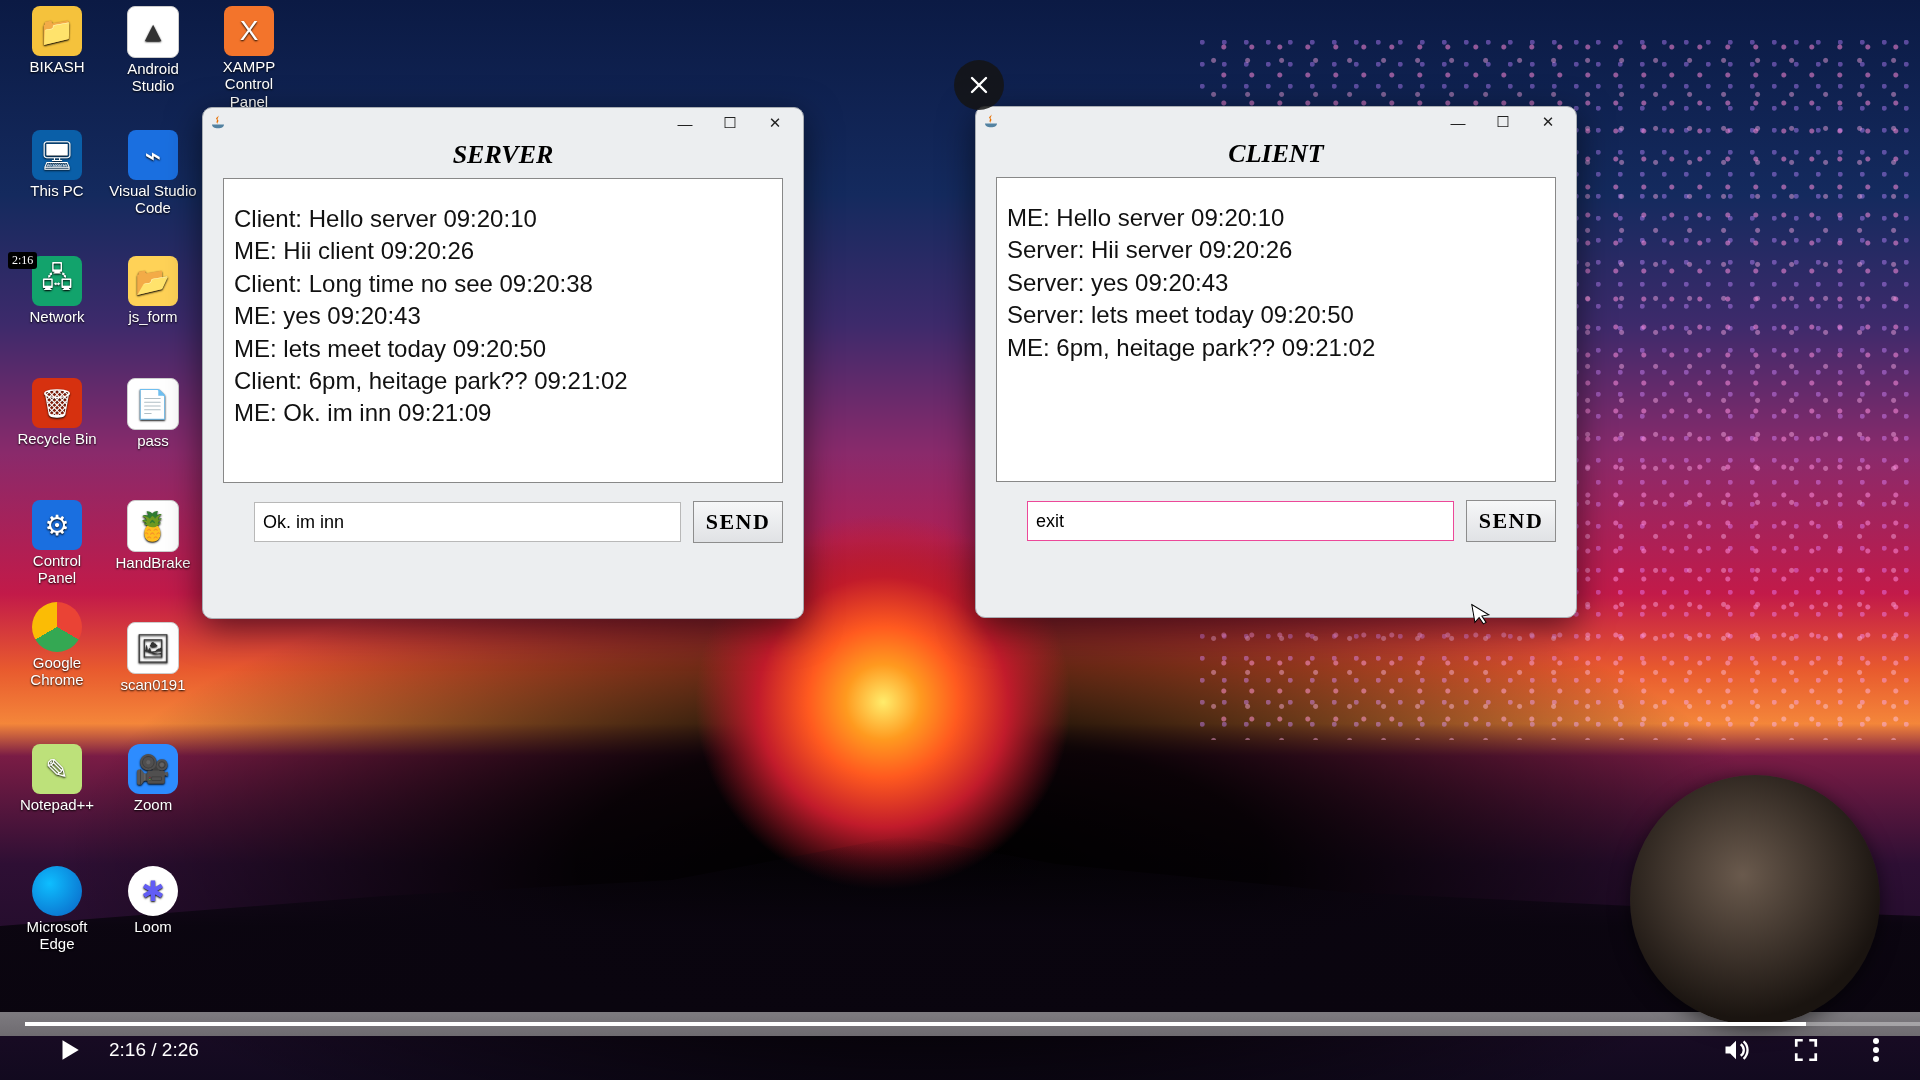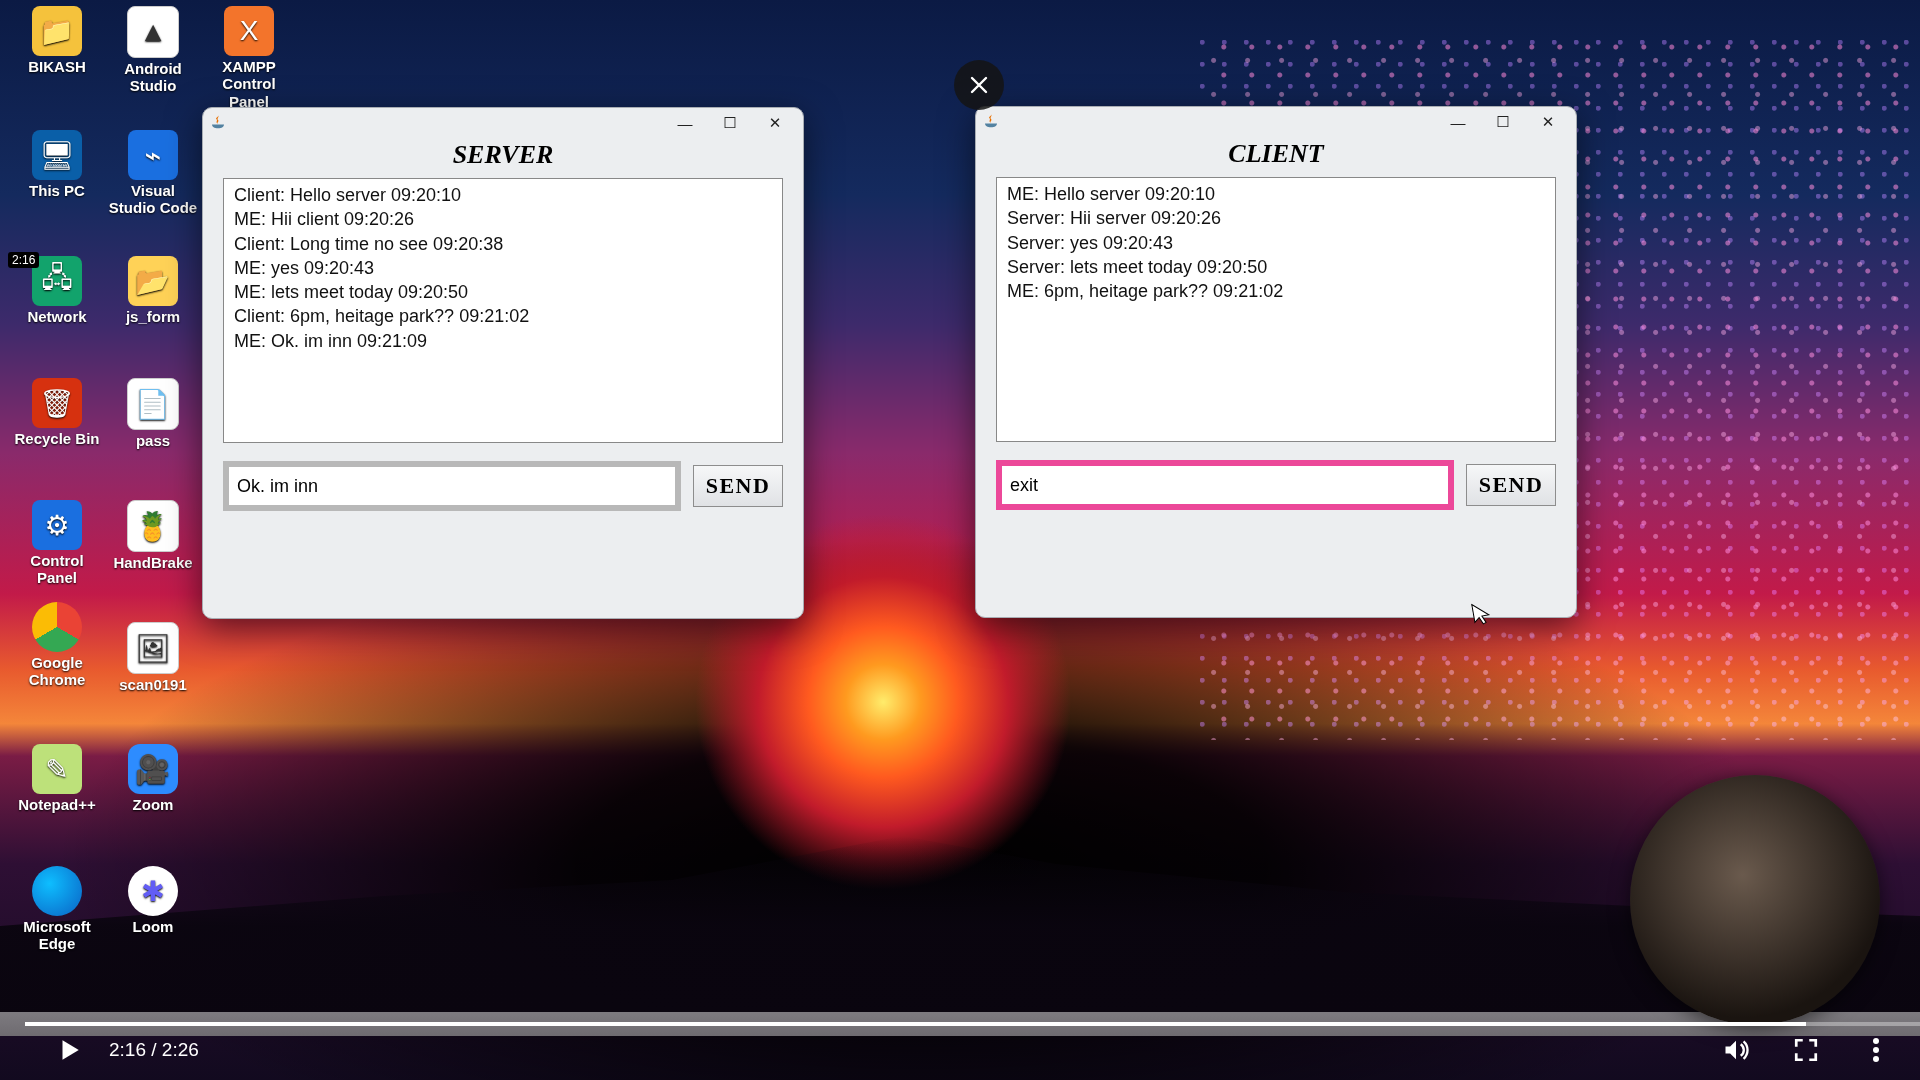--- a/index.html
+++ b/index.html
@@ -20,42 +20,42 @@
     filter:blur(.3px);mix-blend-mode:screen;pointer-events:none;
   }
   #mountain{
     position:absolute;left:0;right:0;bottom:44px;height:200px;
     background:linear-gradient(180deg,rgba(0,0,0,0) 0%,rgba(10,5,15,.95) 45%,#0a050f 100%);
     clip-path:polygon(0% 100%,0% 45%,20% 30%,35% 22%,47% 0%,55% 14%,70% 28%,85% 35%,100% 40%,100% 100%);
   }
   
   .di{position:absolute;width:90px;text-align:center;color:#fff;font-size:15px;text-shadow:0 1px 2px #000;}
   .di .ic{width:50px;height:50px;margin:0 auto 2px;border-radius:8px;background:#2b6dd8;display:flex;align-items:center;justify-content:center;font-size:28px;color:#fff;}
-  .di .lbl{line-height:1.15;font-weight:bold;}
+  .di .lbl{line-height:1.15;}
   
   .c-yellow{background:#f5c23c!important;} .c-white{background:#fff!important;border:1px solid #ccc;color:#333!important}
   .c-orange{background:#f3742b!important;} .c-navy{background:#0a5fa8!important;}
   .c-blue{background:#1a6fe0!important;} .c-teal{background:#12a36c!important;}
   .c-folder{background:#ffd257!important;} .c-red{background:#d6310f!important;}
   .c-chrome{background:conic-gradient(#ea4335 0 120deg,#34a853 120deg 240deg,#fbbc05 240deg 360deg)!important;border-radius:50%!important;}
   .c-edge{background:radial-gradient(circle at 35% 35%,#0ebeff,#0a62c4)!important;border-radius:50%!important;}
   .c-zoom{background:#2d8cff!important;border-radius:12px!important;}
   .c-loom{background:#fff!important;border-radius:50%!important;color:#625df5!important;}
   .c-npp{background:#bde17a!important;}
-  .badge{position:absolute;top:-4px;left:-4px;background:#000;color:#fff;font-size:12px;padding:1px 4px;border-radius:3px;}
+  .badge{position:absolute;top:-4px;left:-4px;background:#000;color:#fff;font-size:12px;padding:1px 4px;border-radius:3px;font-family:Liberation Serif, serif;}
   
   .jwin{position:absolute;background:#eceef0;border:1px solid #a8adb3;border-radius:10px;box-shadow:0 10px 35px rgba(0,0,0,.55);}
   .jwin .titlebar{height:30px;display:flex;align-items:center;padding:0 6px;}
   .jwin .coffee{width:18px;height:18px;margin-right:6px;}
   .jwin .wctrls{margin-left:auto;display:flex;gap:1px;}
   .jwin .wbtn{width:44px;height:24px;display:flex;align-items:center;justify-content:center;font-size:15px;color:#222;}
   .jwin .heading{font:italic 700 26px "Segoe UI";text-align:center;margin:2px 0 8px;}
-  .chatbox{background:#fff;border:1px solid #888;margin:0 20px;padding:4px 10px;height:255px;font-size:18px;line-height:1.35;color:#111;overflow:hidden;}
+  .chatbox{background:#fff;border:1px solid #888;margin:0 20px;padding:24px 10px;height:255px;font-size:24px;line-height:1.35;color:#111;overflow:hidden;}
   .inrow{display:flex;align-items:center;gap:12px;margin:18px 20px 18px;}
-  .jinput{flex:1;height:34px;background:#fff;border:6px solid #ec4899;padding:2px 8px;font-size:18px;}
+  .jinput{flex:1;height:34px;background:#fff;border:1px solid #ec4899;padding:2px 8px;font-size:18px;margin-left:31px;}
   .jinput.dim{border-color:#b8b8b8;}
   .jsend{width:90px;height:42px;border:1px solid #8d8d8d;background:linear-gradient(#f6f7f8,#e0e2e5);font:700 22px "Segoe UI";letter-spacing:1.5px;}
   
   #close-bubble{position:absolute;left:954px;top:60px;width:50px;height:50px;border-radius:50%;background:rgba(20,20,20,.85);color:#fff;display:flex;align-items:center;justify-content:center;font-size:24px;}
   #webcam{position:absolute;right:40px;bottom:55px;width:250px;height:250px;border-radius:50%;background:radial-gradient(circle at 45% 40%,#6a5a4d,#1a1410 70%);box-shadow:0 4px 20px rgba(0,0,0,.6);}
   #player{position:absolute;left:0;right:0;bottom:0;height:60px;margin-left:25px;}
   #progress{position:absolute;left:0;right:0;bottom:54px;height:4px;background:rgba(255,255,255,.35);}
   #progress>div{height:100%;background:#fff;width:94%;}
   #pc{position:absolute;left:0;right:0;bottom:8px;height:44px;display:flex;align-items:center;color:#fff;font-size:19px;padding:0 30px;gap:26px;}
   .pbtn{width:28px;height:28px;display:inline-flex;align-items:center;justify-content:center;}

